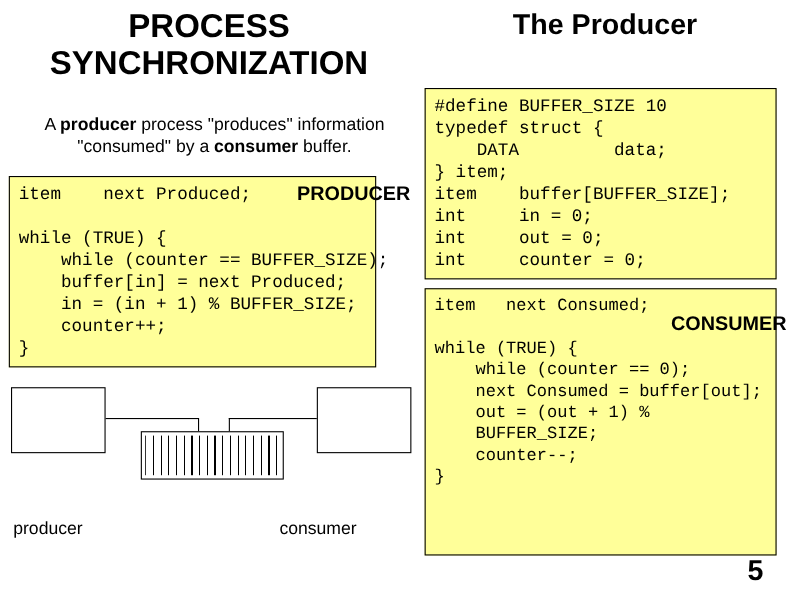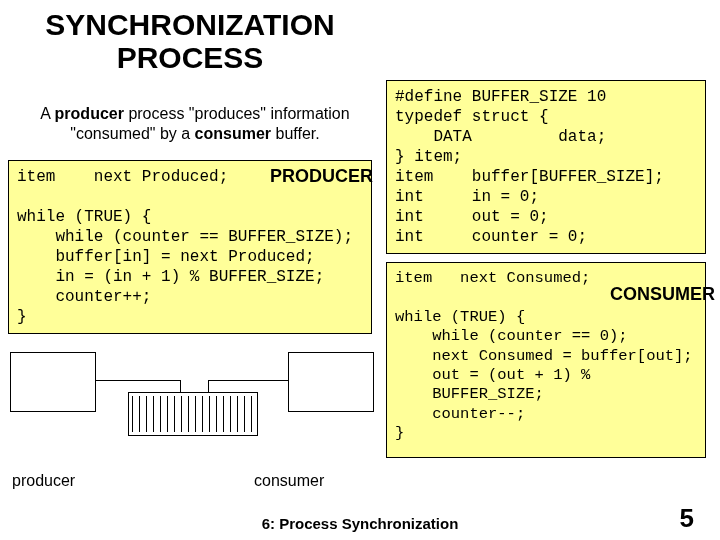--- a/index.html
+++ b/index.html
@@ -20,22 +20,22 @@
     font-size: 16px; line-height: 1.25; text-align: center;
   }
   .desc b { font-weight: bold; }
 
   .codebox {
     position: absolute; background: #ffff99; border: 1px solid #000;
     font-family: "Courier New", monospace; font-size: 16px; white-space: pre;
     padding: 6px 8px; line-height: 1.25;
   }
   .box-defs { left: 386px; top: 80px; width: 320px; }
-  .box-producer { left: 8px; top: 160px; width: 364px; }
-  .box-consumer { left: 386px; top: 262px; width: 320px; height:196px; font-size:15.5px;}
+  .box-producer { left: 8px; top: 160px; width: 334px; }
+  .box-consumer { left: 386px; top: 262px; width: 320px; height:243px; font-size:15.5px;}
 
   .role-label { font-family: Arial, Helvetica, sans-serif; font-weight: bold; font-size: 18px; }
   .prod-label { position: absolute; left: 270px; top: 166px; }
   .cons-label { position: absolute; left: 610px; top: 284px; }
 
   .diagram { position: absolute; left: 8px; top: 350px; width: 370px; height: 148px; }
   .dbox { position: absolute; border: 1px solid #000; background: #fff; }
   .producer-box { left: 2px; top: 2px; width: 86px; height: 60px; }
   .consumer-box { left: 280px; top: 2px; width: 86px; height: 60px; }
   .buffer-box { left: 120px; top: 42px; width: 130px; height: 44px; }
@@ -59,25 +59,26 @@
     font-weight: bold; font-size: 15px;
   }
   .pagenum { position: absolute; right: 26px; bottom: 6px; font-size: 26px; font-weight: bold; }
 </style>
 </head>
 <body>
 
 <div class="slide">
 
   <div class="title-left">
+    <div>PROCESS</div>
     <div>SYNCHRONIZATION</div>
-    <div>PROCESS</div>
   </div>
 
   <div class="title-right">
+    <div>The Producer</div>
   </div>
 
   <div class="desc">
     <span>A </span><b>producer</b><span> process "produces" information</span><br>
     <span>"consumed" by a </span><b>consumer</b><span> buffer.</span>
   </div>
 
   <div class="codebox box-defs">#define BUFFER_SIZE 10
 typedef struct {
     DATA         data;
@@ -115,16 +116,15 @@
       <div class="stripes"></div>
     </div>
     <div class="line h1"></div>
     <div class="line v1"></div>
     <div class="line h2"></div>
     <div class="line v2"></div>
     <div class="dlabel l-producer">producer</div>
     <div class="dlabel l-consumer">consumer</div>
   </div>
 
-  <div class="footer">6: Process Synchronization</div>
   <div class="pagenum">5</div>
 
 </div>
 
 </body></html>

